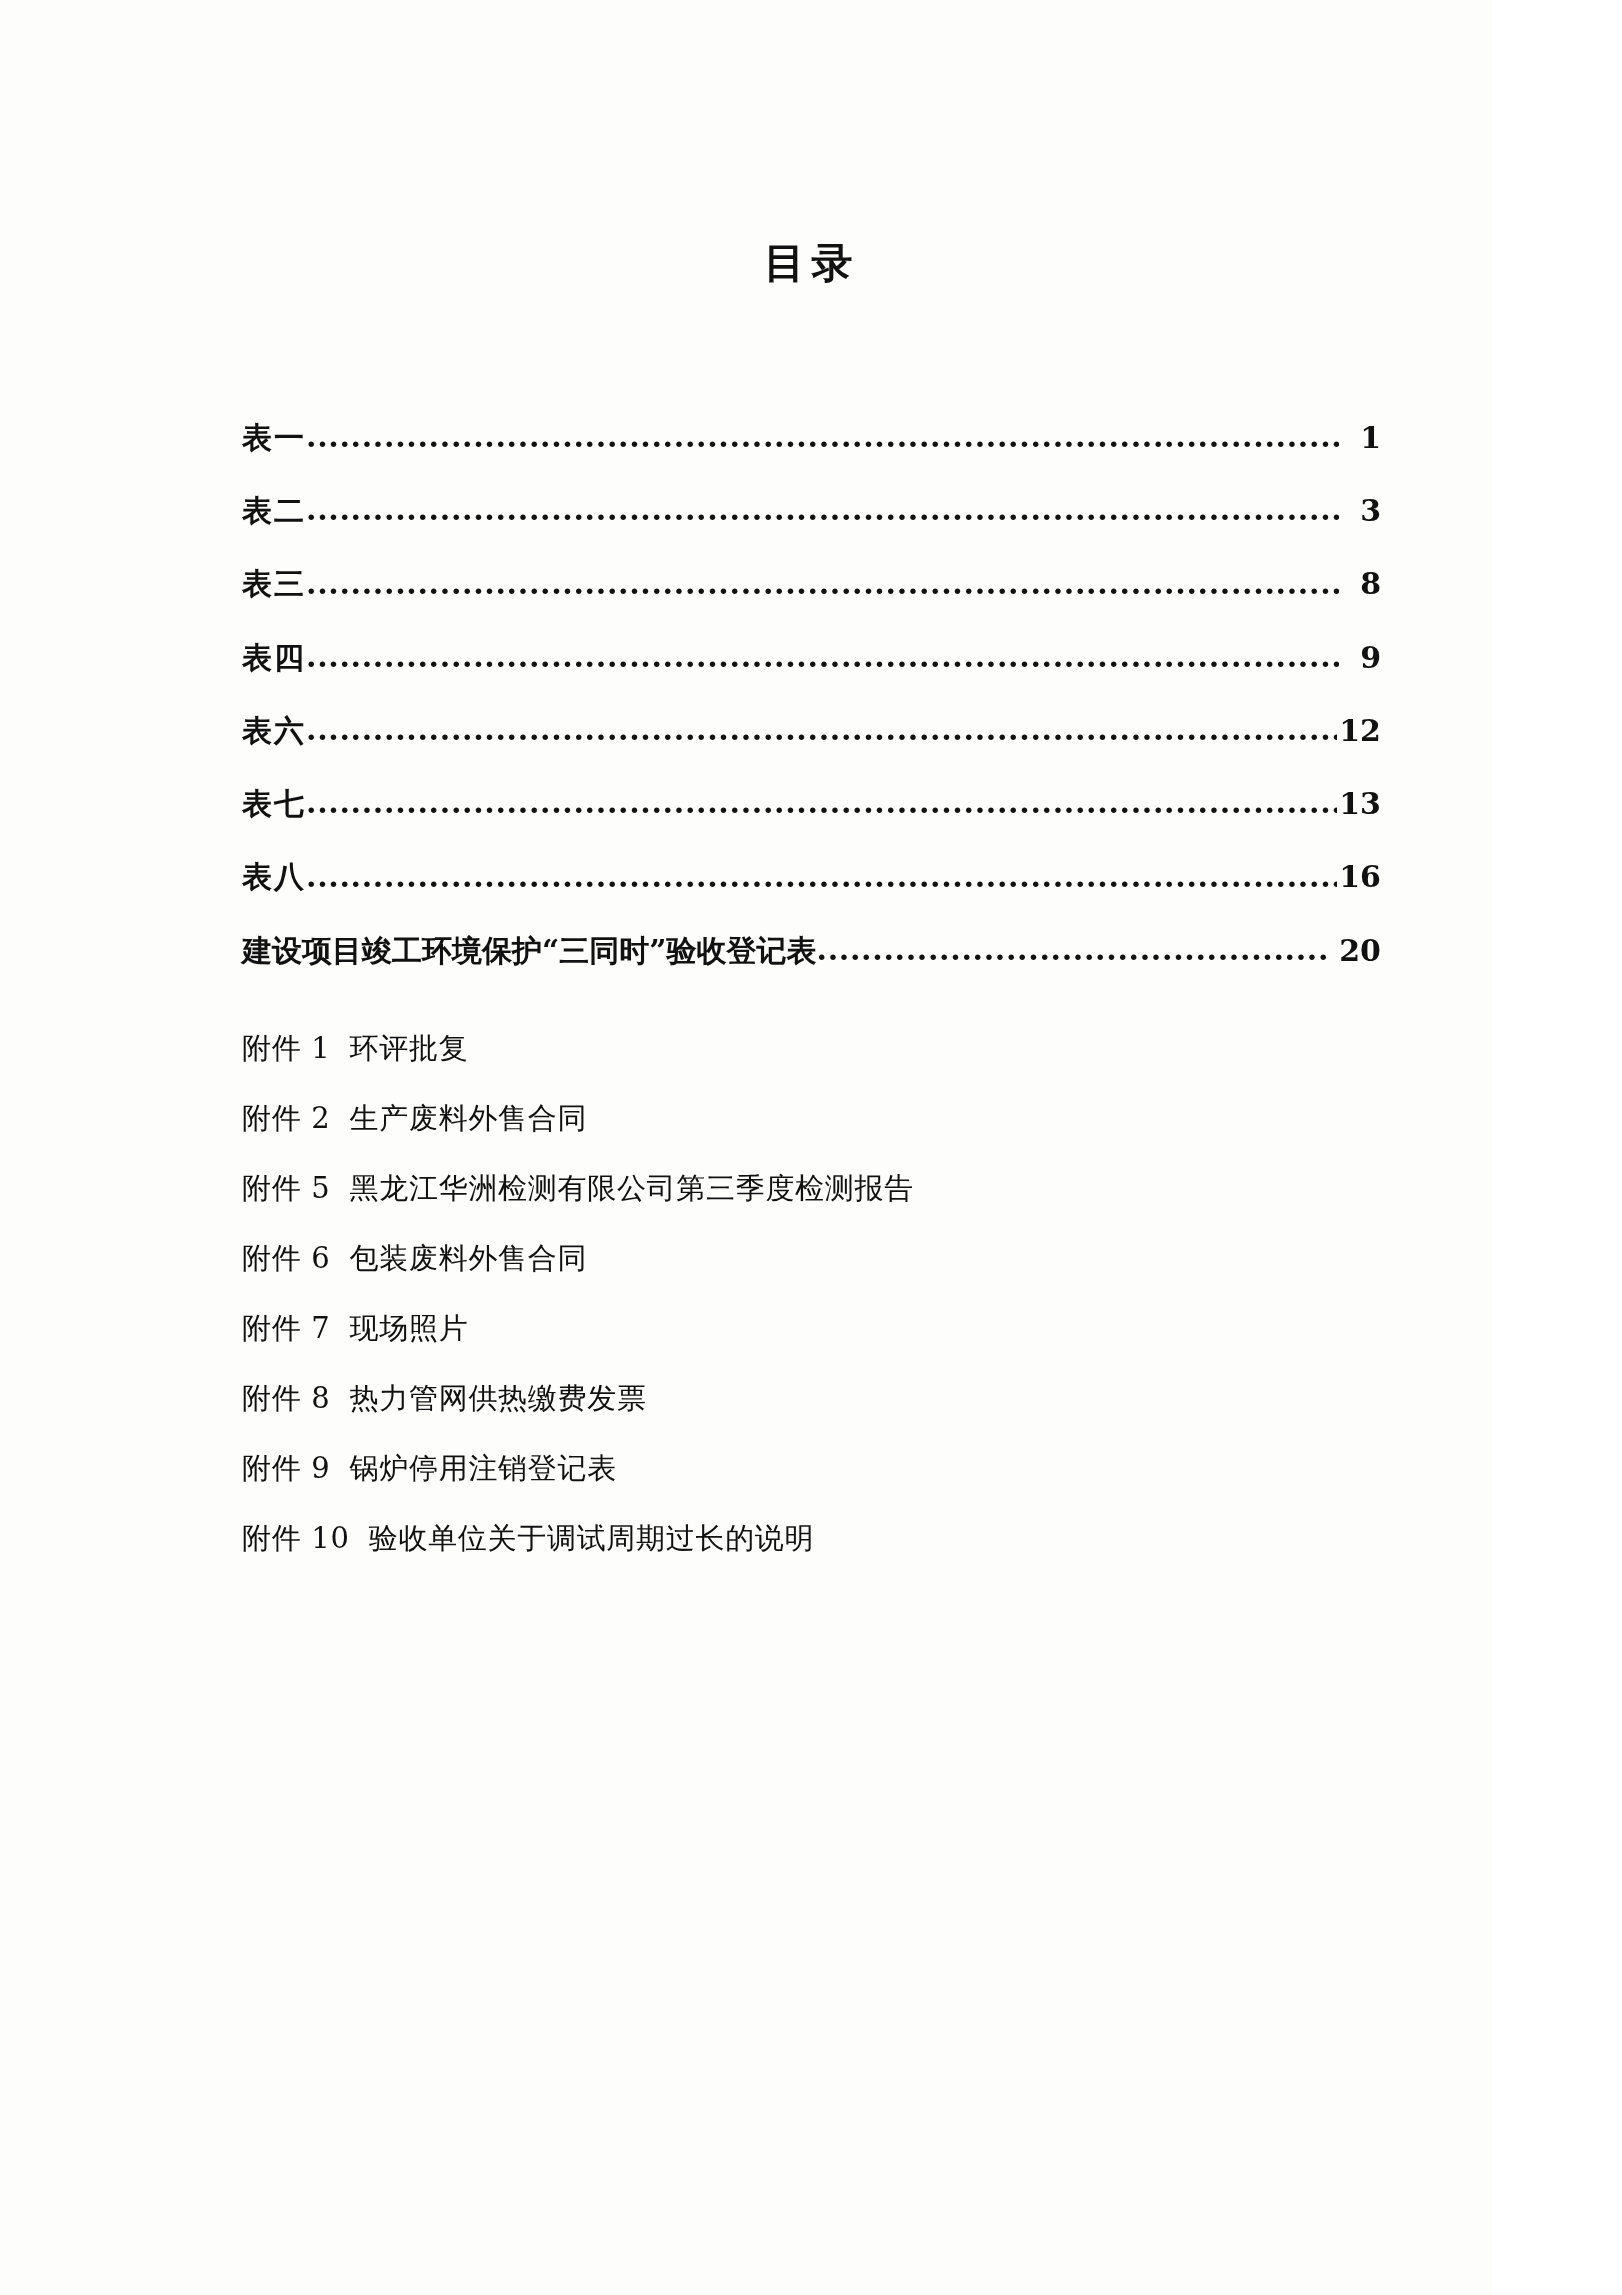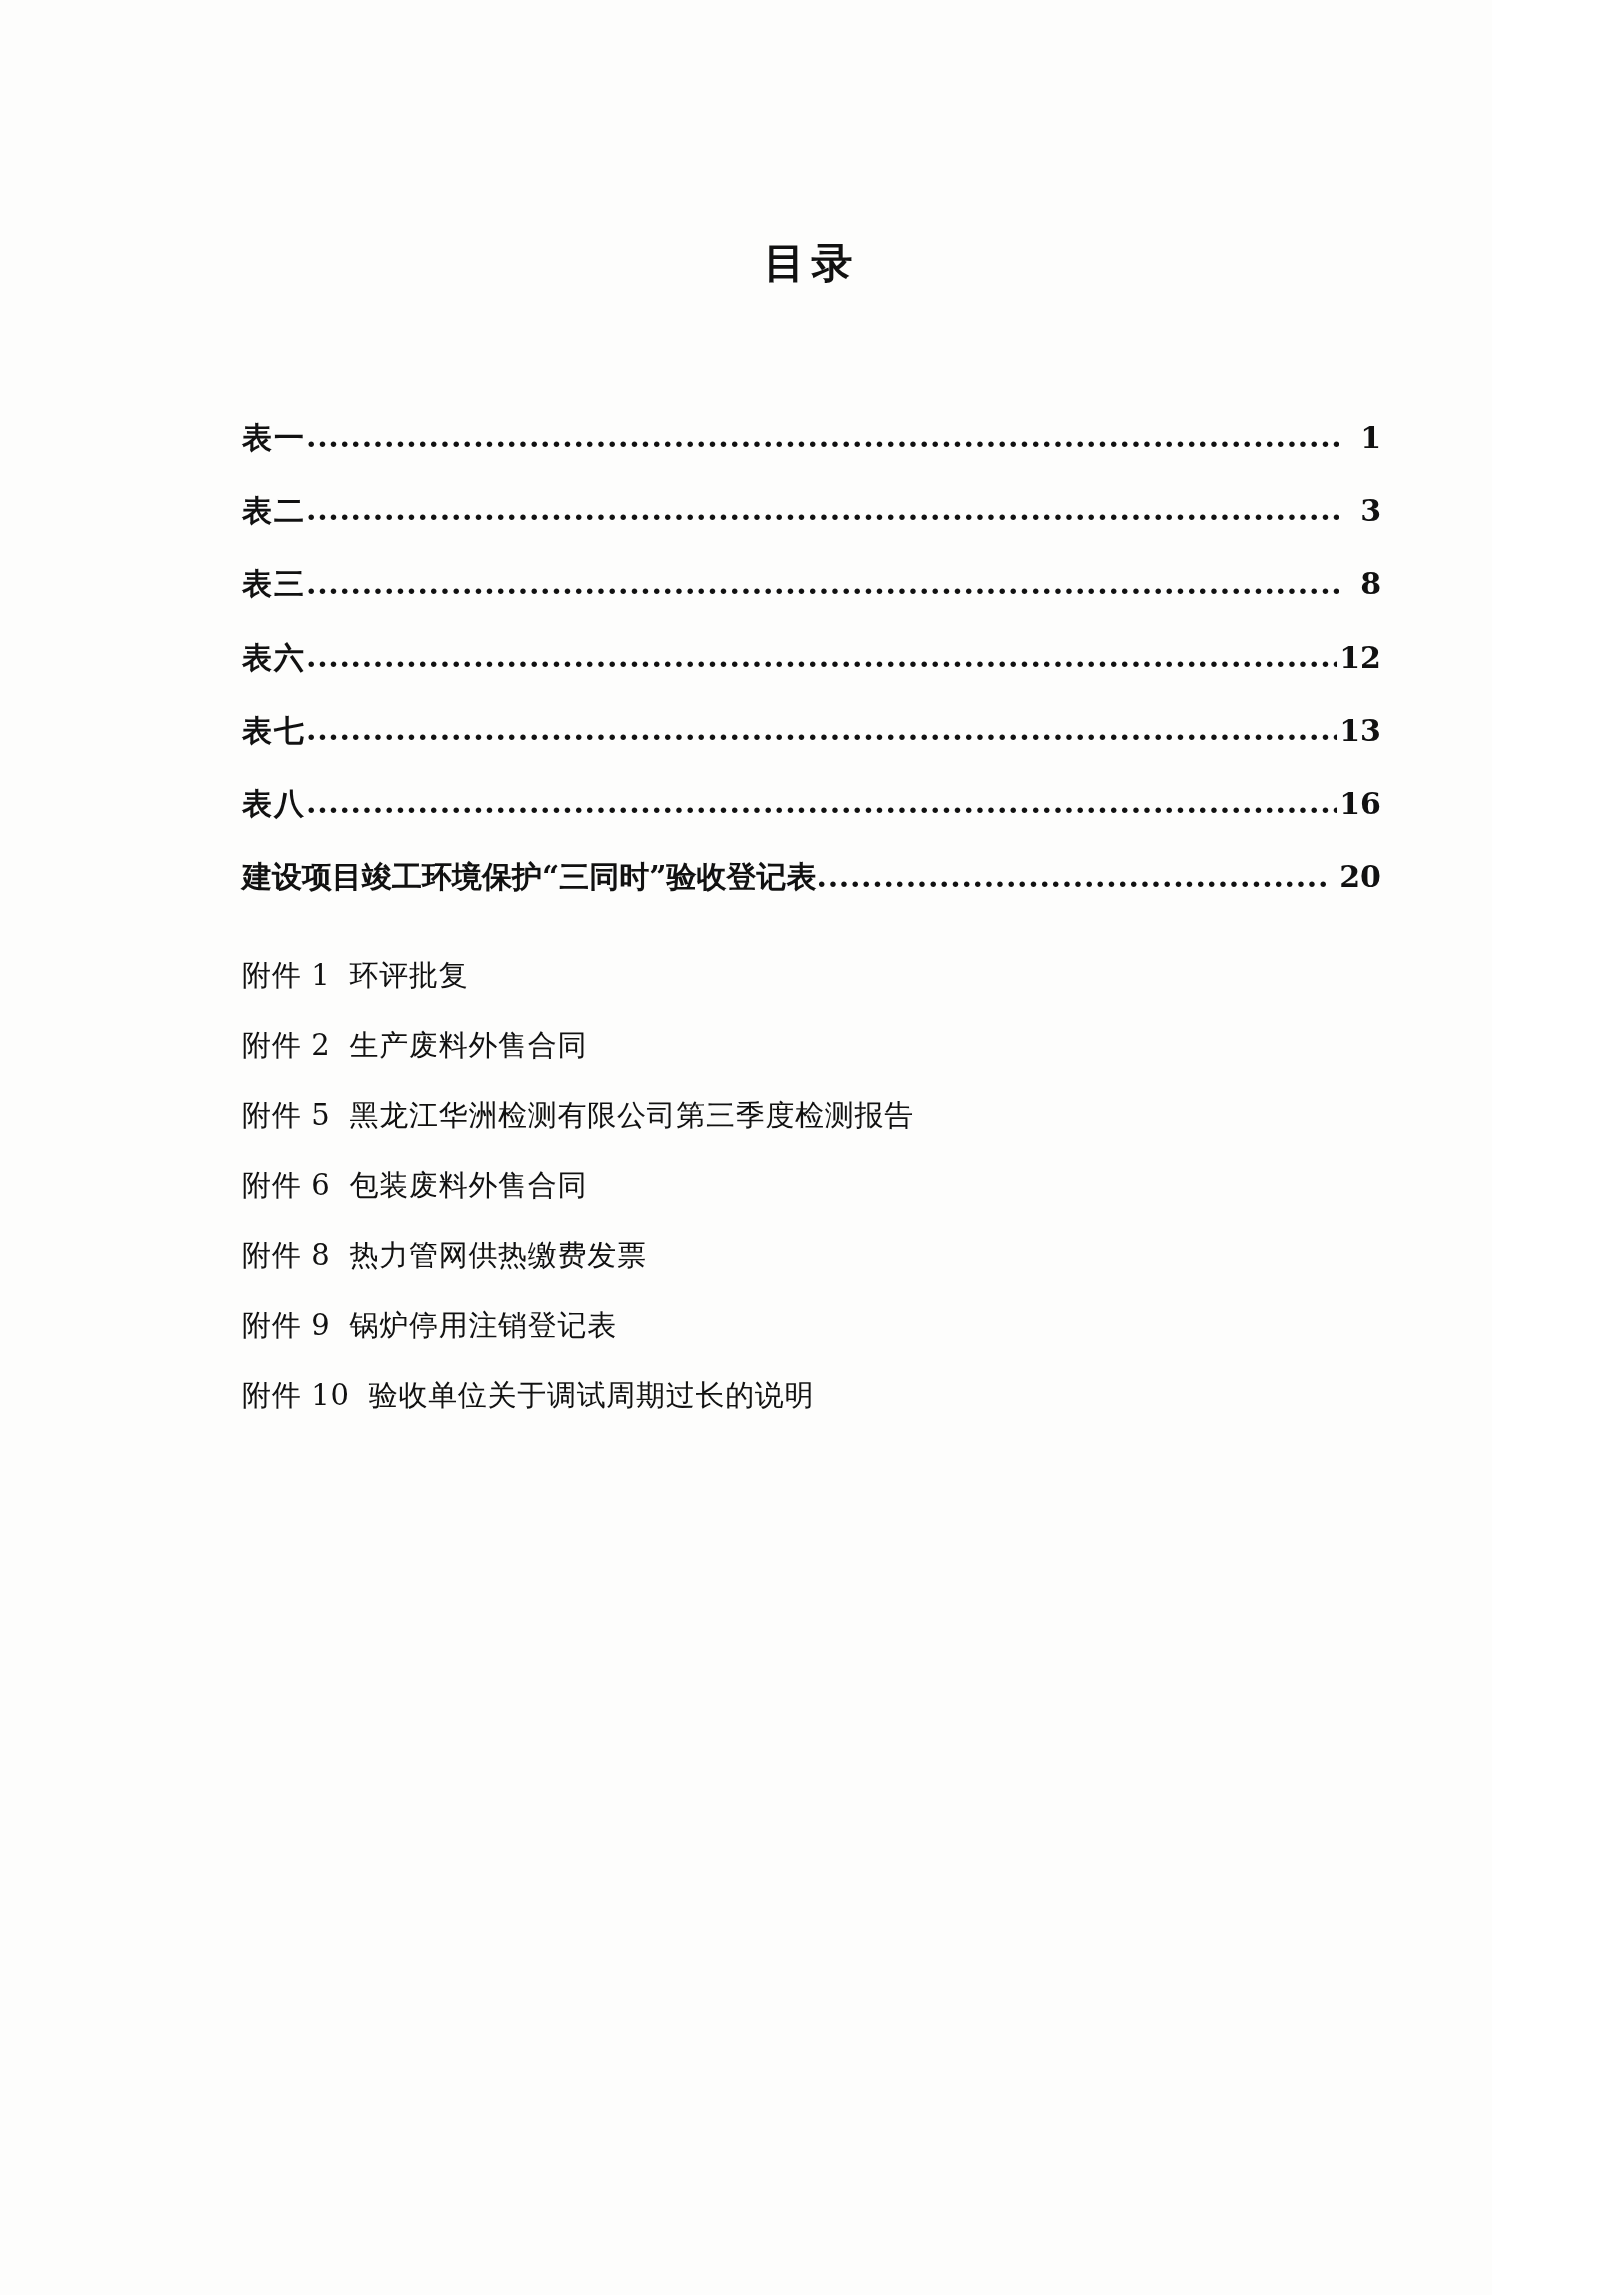--- a/index.html
+++ b/index.html
@@ -110,20 +110,25 @@
         <span class="leader"></span>
         <span class="pageno">3</span>
       </div>
 
       <div class="toc-entry">
         <span class="label">表三</span>
         <span class="leader"></span>
         <span class="pageno">8</span>
       </div>
 
+      <div class="toc-entry">
+        <span class="label">表四</span>
+        <span class="leader"></span>
+        <span class="pageno">9</span>
+      </div>
 
 
       <div class="toc-entry">
         <span class="label">表六</span>
         <span class="leader"></span>
         <span class="pageno">12</span>
       </div>
 
       <div class="toc-entry">
         <span class="label">表七</span>
@@ -162,20 +167,24 @@
       <div class="attach-item">
         <span class="num">附件 5</span>
         <span class="ttl">黑龙江华洲检测有限公司第三季度检测报告</span>
       </div>
 
       <div class="attach-item">
         <span class="num">附件 6</span>
         <span class="ttl">包装废料外售合同</span>
       </div>
 
+      <div class="attach-item">
+        <span class="num">附件 7</span>
+        <span class="ttl">现场照片</span>
+      </div>
 
       <div class="attach-item">
         <span class="num">附件 8</span>
         <span class="ttl">热力管网供热缴费发票</span>
       </div>
 
       <div class="attach-item">
         <span class="num">附件 9</span>
         <span class="ttl">锅炉停用注销登记表</span>
       </div>

